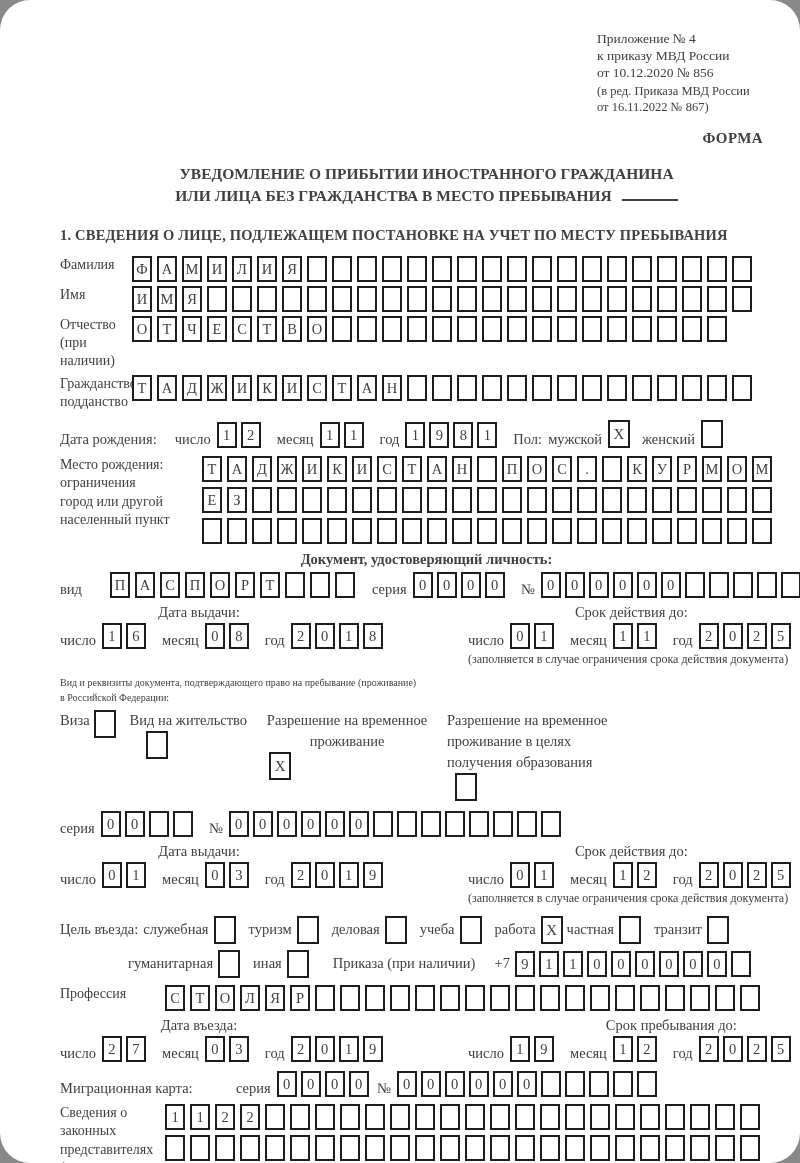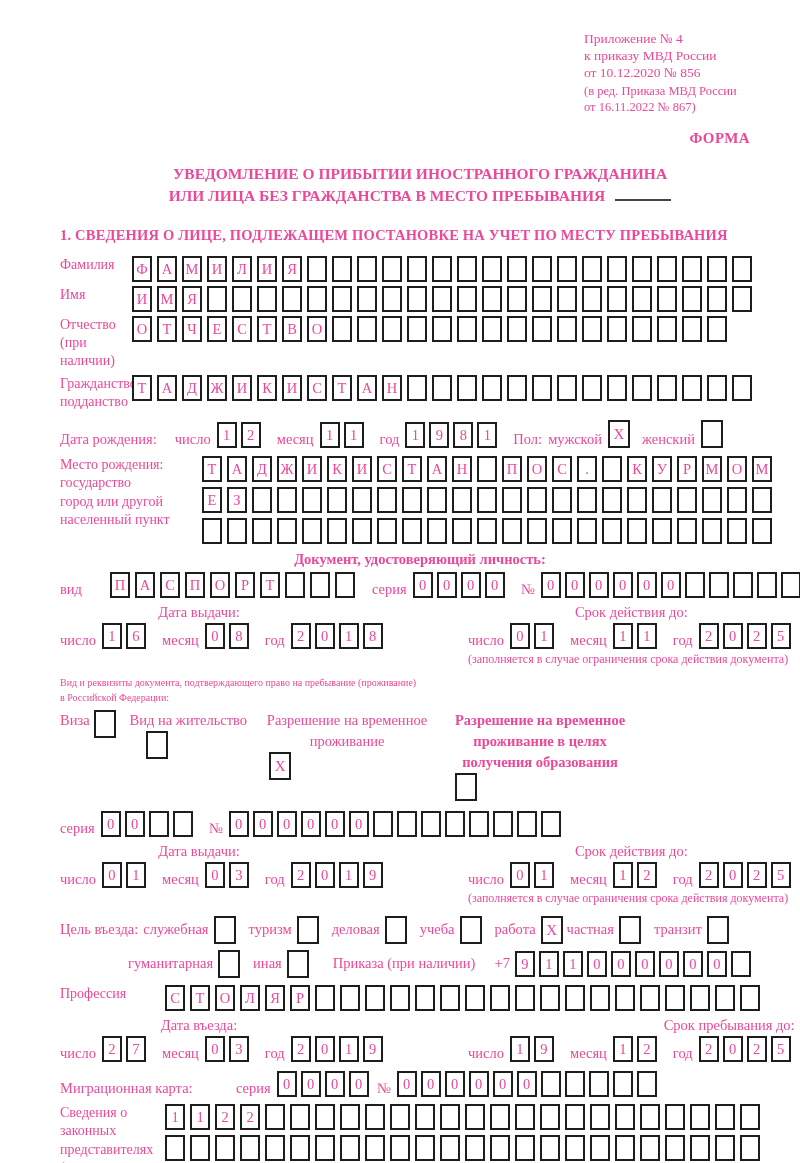--- a/index.html
+++ b/index.html
@@ -1,20 +1,20 @@
 <!DOCTYPE html>
 <html><head>
 <meta charset="utf-8">
 <style>
   html,body{margin:0;padding:0;background:#888;}
   .page{
-    width:800px;height:1163px;background:#ffffff;color:#ec4899;
+    width:800px;height:1163px;background:#ffffff;color:#404040;
     font-family:"Liberation Serif","DejaVu Serif",serif;
-    box-sizing:border-box;padding:30px 20px 0 60px;
-    overflow:hidden;position:relative;margin:0 auto;
+    box-sizing:border-box;padding:30px 7px 0 60px;
+    overflow:hidden;position:relative;margin:0 auto;border-radius:30px;
   }
   
   .hdr{margin-left:auto;width:196px;font-size:13.5px;line-height:1.26;}
   .hdr2{margin-top:3px;font-size:12.5px;line-height:1.26;}
   .forma{text-align:right;padding-right:30px;font-weight:bold;font-size:15px;margin-top:14px;letter-spacing:.4px;}
   
   .title{text-align:center;font-weight:bold;font-size:15.5px;margin-top:16px;line-height:1.42;}
   .t-underline{display:inline-block;width:56px;border-bottom:2.5px solid #444;height:.85em;margin-left:10px;}
   .sec{font-weight:bold;font-size:14.5px;margin-top:20px;letter-spacing:.2px;}
   
@@ -47,21 +47,21 @@
   .dline .dlab:first-child{margin-left:0;}
   .dnote{font-size:12px;margin-top:3px;white-space:nowrap;}
   .center-bold{font-weight:bold;font-size:14.5px;text-align:center;margin-top:8px;}
   .intro{font-size:10px;margin-top:8px;line-height:1.55;}
   
   .opts{display:flex;align-items:flex-start;margin-top:4px;font-size:14.5px;}
   .opt{display:flex;align-items:flex-start;}
   .optlbl{line-height:1.45;}
   .opt .cbox{margin-left:8px;margin-top:0;}
   .optlbl.c2{width:172px;text-align:center;}
-  .optlbl.c3{width:186px;text-align:center;font-weight:bold;}
+  .optlbl.c3{width:186px;}
   .opt + .opt{margin-left:14px;flex-direction:column;}
   
   .purp{display:flex;align-items:center;font-size:14.5px;margin-top:6px;flex-wrap:nowrap;}
   .purp .plab{margin-right:5px;flex-shrink:0;}
   .purp .cbox{margin-right:13px;}
   .indent68{margin-left:68px;}
   .phone-cells{display:flex;}
   .phone-cells .cell{margin-right:4px;}
 </style>
 </head>
@@ -240,21 +240,21 @@
     <span class="dlab">Пол:</span>
     <span class="dlab" style="margin-left:0;">мужской</span>
     <span class="cbox">X</span>
     <span class="dlab">женский</span>
     <span class="cbox"></span>
   </div>
 
   <div class="frow" style="margin-top:8px;">
     <span class="flabel w142">
       <span>Место рождения:</span><br>
-      <span>государство</span><br>
+      <span>ограничения</span><br>
       <span>город или другой</span><br>
       <span>населенный пункт</span>
     </span>
     <span class="stack">
       <span class="cells">
           <span class="cell">Т</span>
           <span class="cell">А</span>
           <span class="cell">Д</span>
           <span class="cell">Ж</span>
           <span class="cell">И</span>
@@ -602,21 +602,21 @@
         <span class="dlab">год</span>
         <span class="cells tight">
             <span class="cell">2</span>
             <span class="cell">0</span>
             <span class="cell">1</span>
             <span class="cell">9</span>
           </span>
       </div>
     </div>
     <div class="dg-right">
-      <div class="dhead" style="text-align:right;padding-left:80px;">Срок пребывания до:</div>
+      <div class="dhead" style="text-align:center;padding-left:80px;">Срок пребывания до:</div>
       <div class="dline">
         <span class="dlab">число</span>
         <span class="cells tight">
             <span class="cell">1</span>
             <span class="cell">9</span>
           </span>
         <span class="dlab">месяц</span>
         <span class="cells tight">
             <span class="cell">1</span>
             <span class="cell">2</span>

